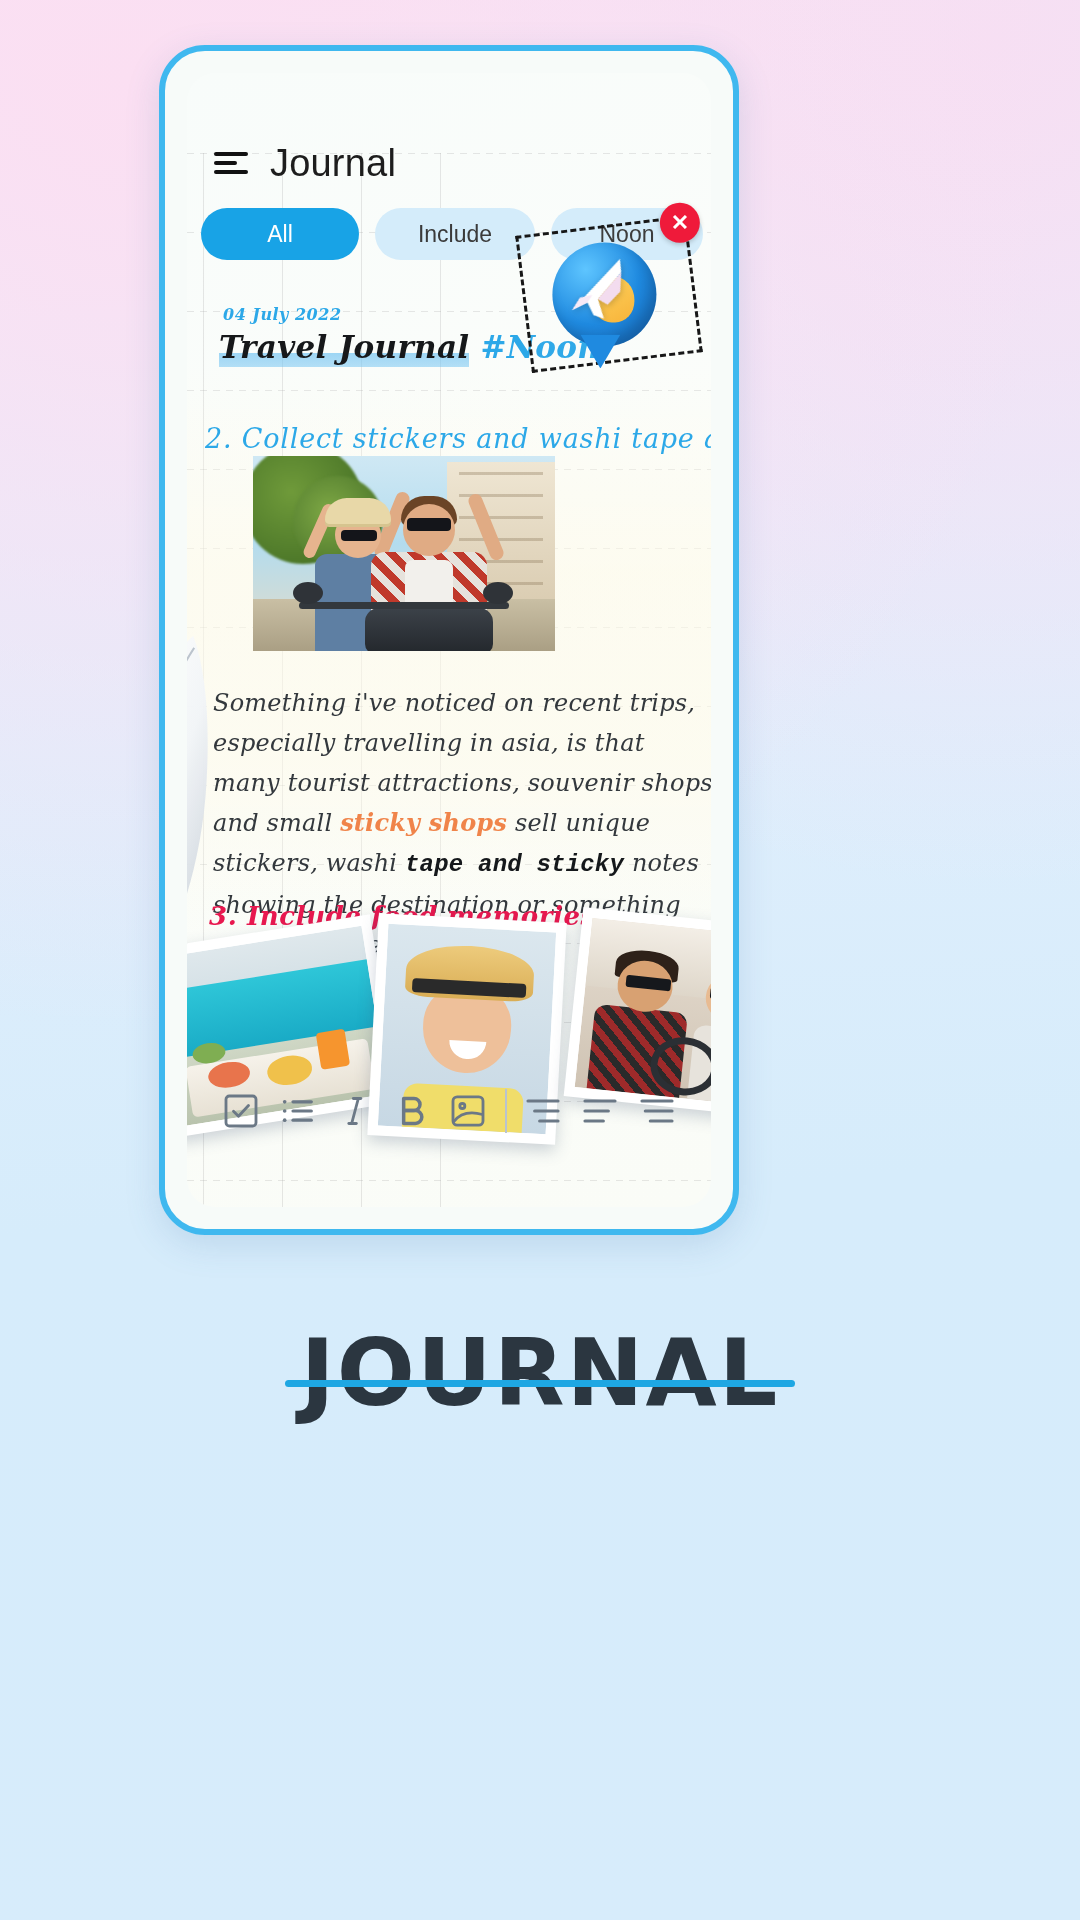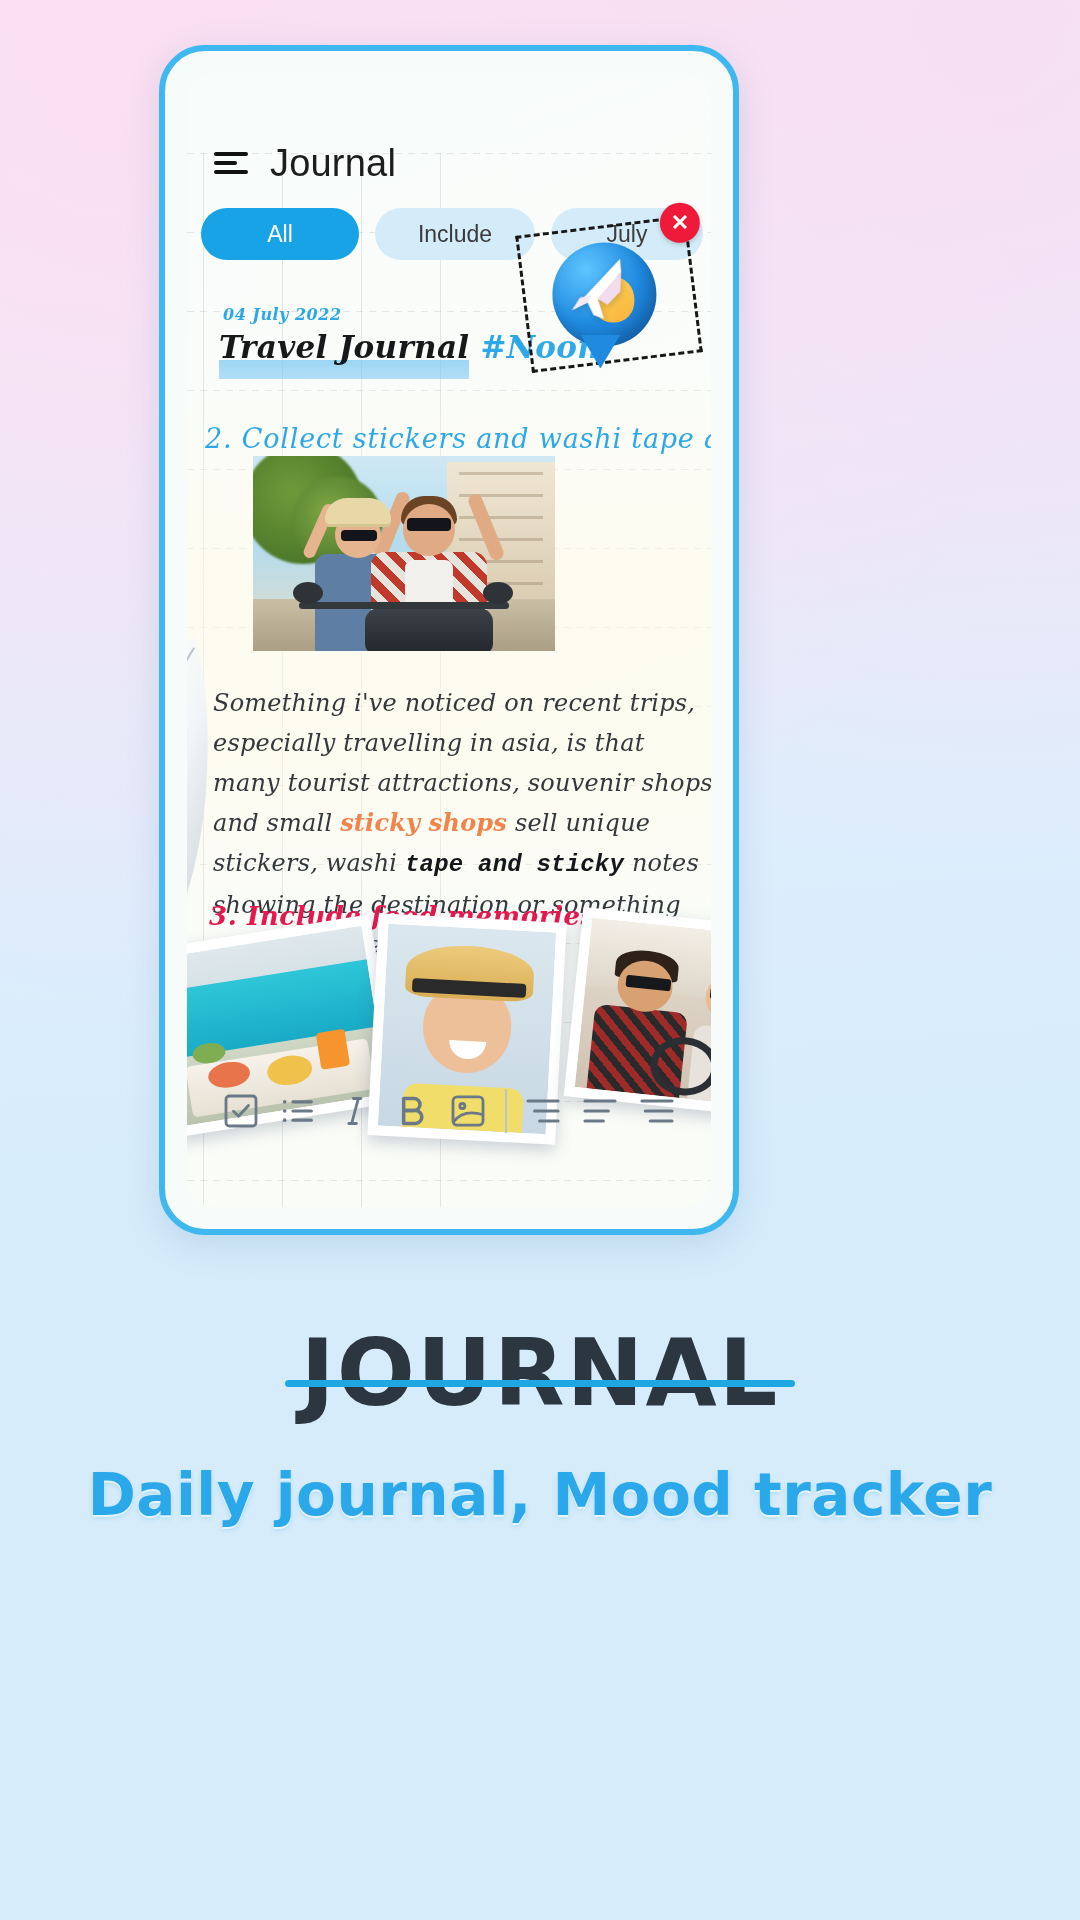--- a/index.html
+++ b/index.html
@@ -66,21 +66,21 @@
     position:absolute; left:36px; top:232px; font-size:16px; color:#2ca8e8;
     font-family:"DejaVu Serif", serif; font-style:italic; font-weight:bold; letter-spacing:.5px;
   }
   .entry-title{
     position:absolute; left:32px; top:256px; font-size:31px; color:#16181a;
     font-family:"DejaVu Serif", serif; font-style:italic; font-weight:bold; letter-spacing:.3px;
     white-space:nowrap;
   }
   .entry-title .hl{
     background:linear-gradient(180deg,rgba(125,200,240,0) 62%,rgba(120,198,242,.72) 62%,rgba(120,198,242,.55) 100%);
-    padding-bottom:14px;
+    padding-bottom:2px;
     margin-top:27px;
   }
   .entry-title .tag{ color:#2ca8e8; }
 
   
   .sticker-box{
     position:absolute; left:336px; top:152px; width:172px; height:138px;
     border:3px dashed #171717; transform:rotate(-7deg); background:rgba(255,255,255,.02);
   }
   .sticker-emoji{
@@ -247,21 +247,21 @@
           <i></i>
             <i></i>
             <i></i>
         </div>
         <div class="app-title">Journal</div>
       </div>
 
       <div class="chips">
         <div class="chip w1 active">All</div>
         <div class="chip w2">Include</div>
-        <div class="chip w3">July</div>
+        <div class="chip w3">Noon</div>
 
       </div>
 
       <div class="entry-date">04 July 2022</div>
       <div class="entry-title">
         <span class="hl">Travel Journal</span>
         <span class="tag">#Noon</span>
       </div>
 
       <div class="sticker-box">
@@ -424,14 +424,13 @@
 
     </div>
   </div>
 </div>
 
 <div class="promo">
   <div class="promo-title">
     <span>JOURNAL</span>
     <span class="promo-strike"></span>
   </div>
-  <div class="promo-sub">Daily journal, Mood tracker</div>
 </div>
 
 </body></html>

